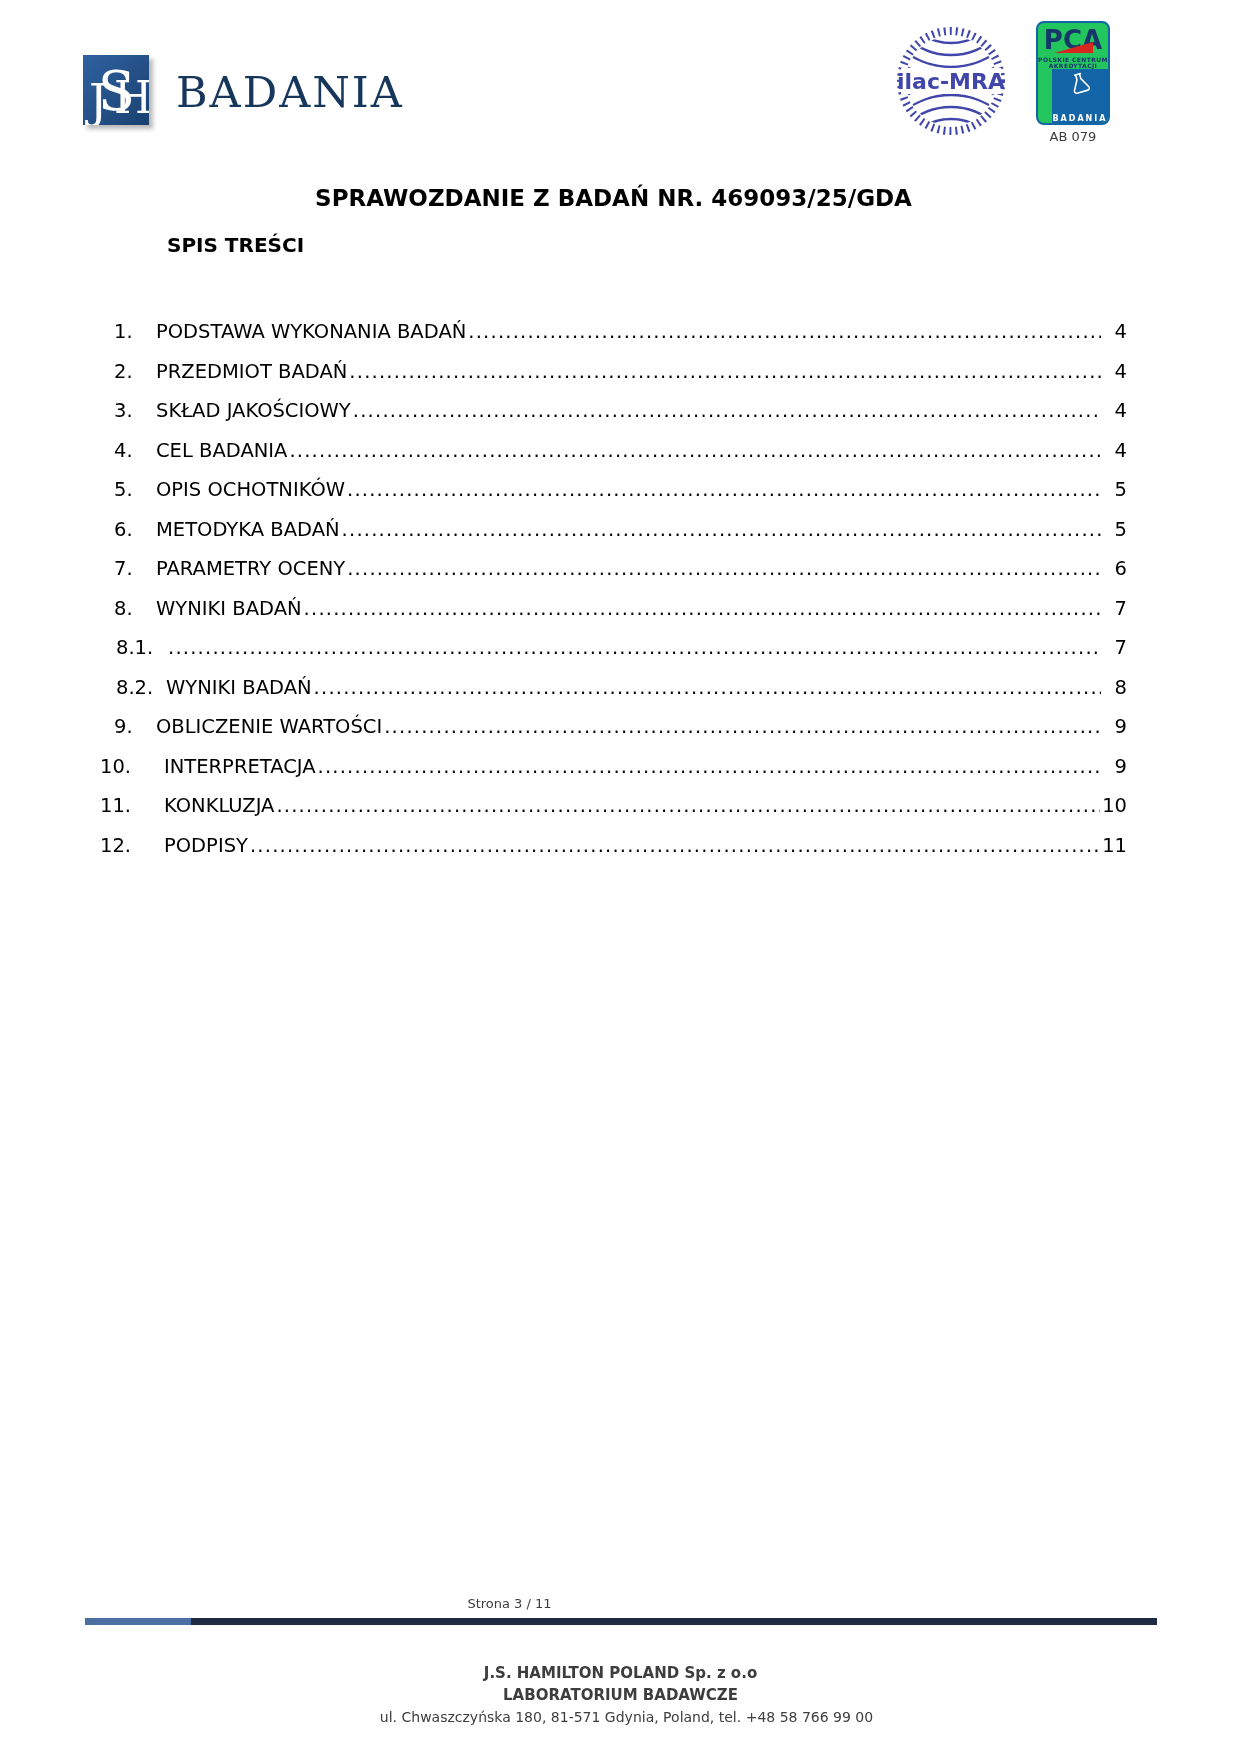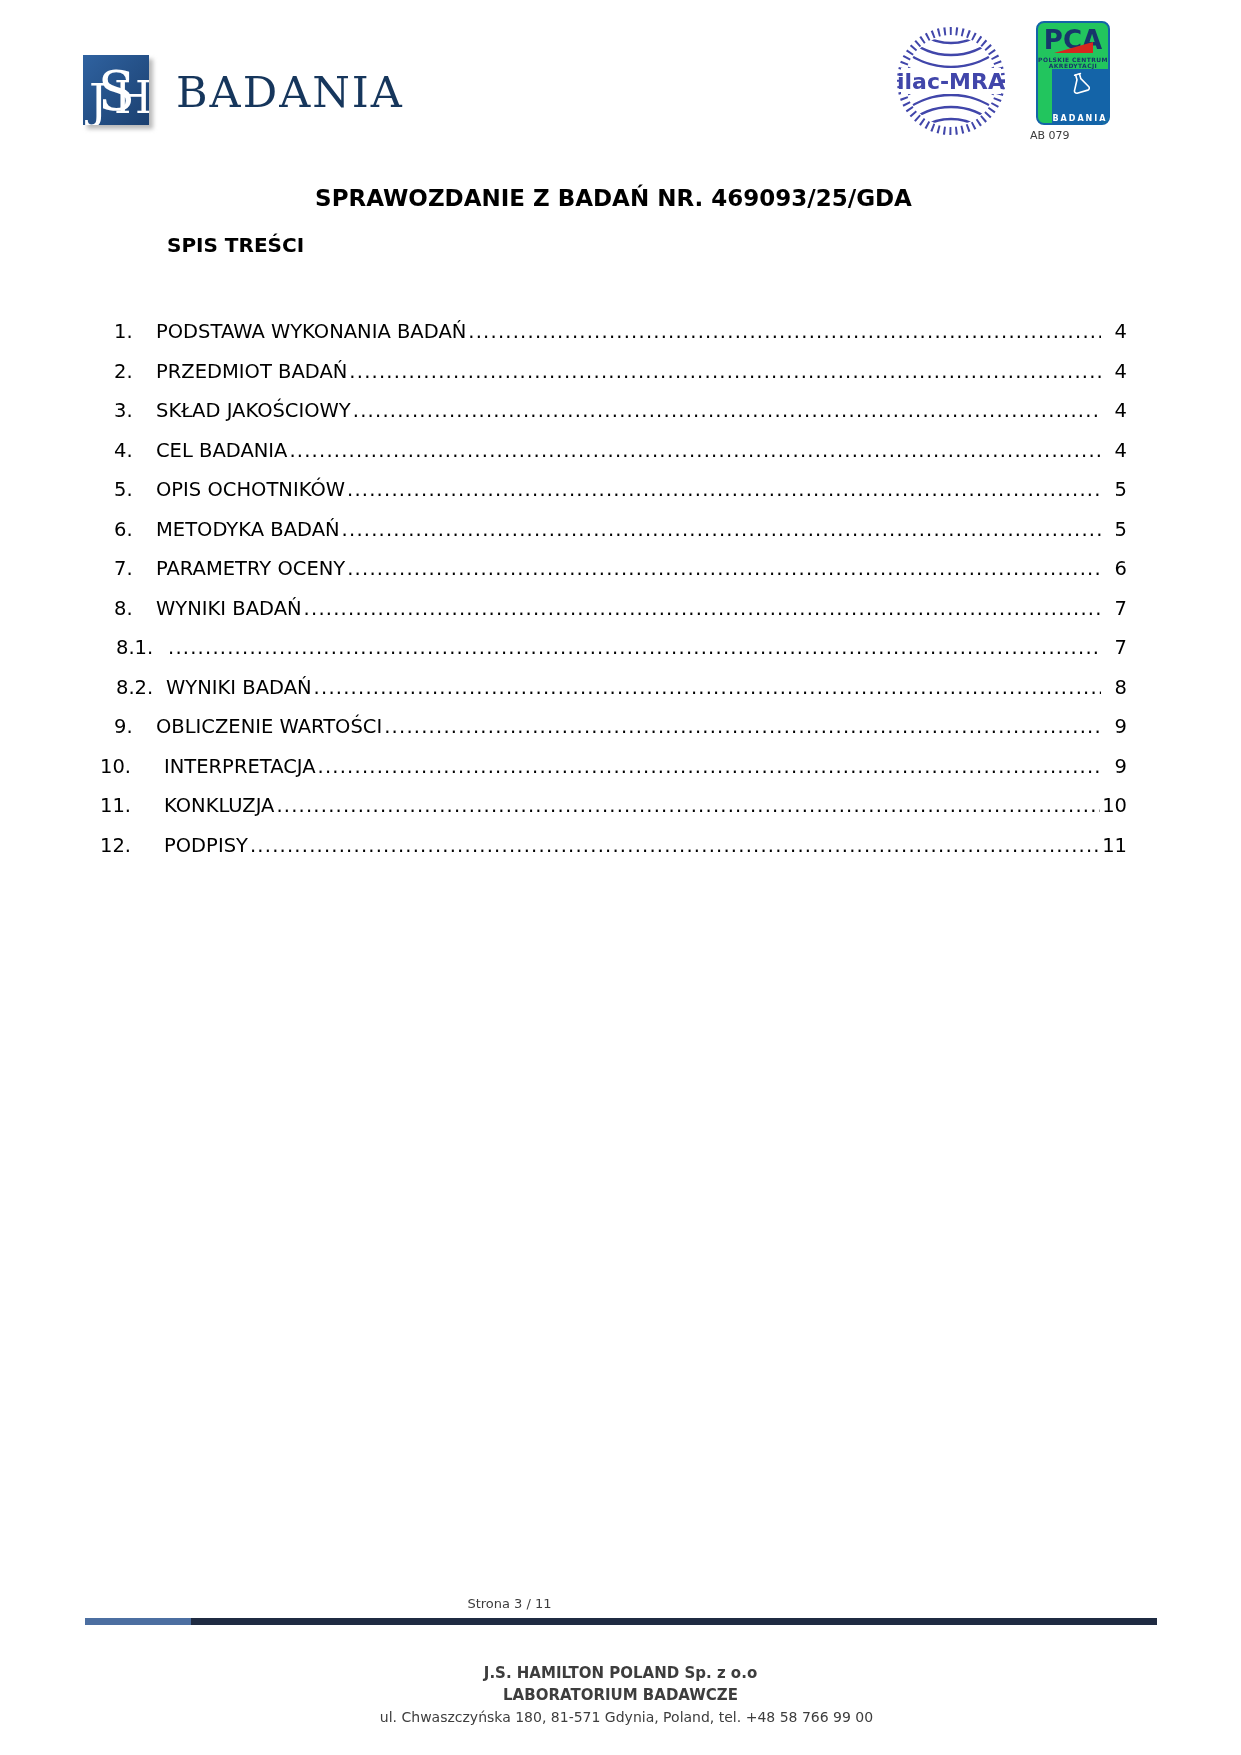--- a/index.html
+++ b/index.html
@@ -19,22 +19,22 @@
     font-family:"DejaVu Serif","Liberation Serif",serif;
     font-size:43px;letter-spacing:2px;color:var(--brand-navy,#16365c);white-space:nowrap;}
   .ilac-stamp{position:absolute;left:895px;top:25px;width:112px;height:112px;}
   .pca-badge{position:absolute;left:1036px;top:21px;width:74px;height:104px;
     box-sizing:border-box;border:2px solid var(--pca-blue,#1464a8);border-radius:8px;
     background:#22c55e;overflow:hidden;display:flex;flex-direction:column;}
   .pca-top{flex:none;height:46px;}
   .pca-bottom{flex:1;background:var(--pca-blue,#1464a8);
     display:flex;flex-direction:column;align-items:center;justify-content:center;gap:18px;margin-left:14px;}
   .pca-badania{color:#fff;font-size:8px;font-weight:bold;letter-spacing:2px;}
-  .ab-number{position:absolute;left:1030px;top:129px;width:86px;text-align:left;
-    font-size:11px;color:#3a3a3a;}
+  .ab-number{position:absolute;left:1030px;top:129px;width:86px;text-align:center;
+    font-size:13px;color:#3a3a3a;}
 
   
   .doc-title{position:absolute;left:100px;top:184px;width:1027px;margin:0;
     text-align:center;font-size:23px;line-height:28px;font-weight:bold;color:#000;}
   .toc-heading{position:absolute;left:167px;top:233px;margin:0;
     font-size:20px;line-height:24px;font-weight:bold;color:#000;}
 
   
   .toc{position:absolute;left:100px;top:312px;width:1027px;}
   .toc-row{display:flex;align-items:baseline;height:39.5px;

